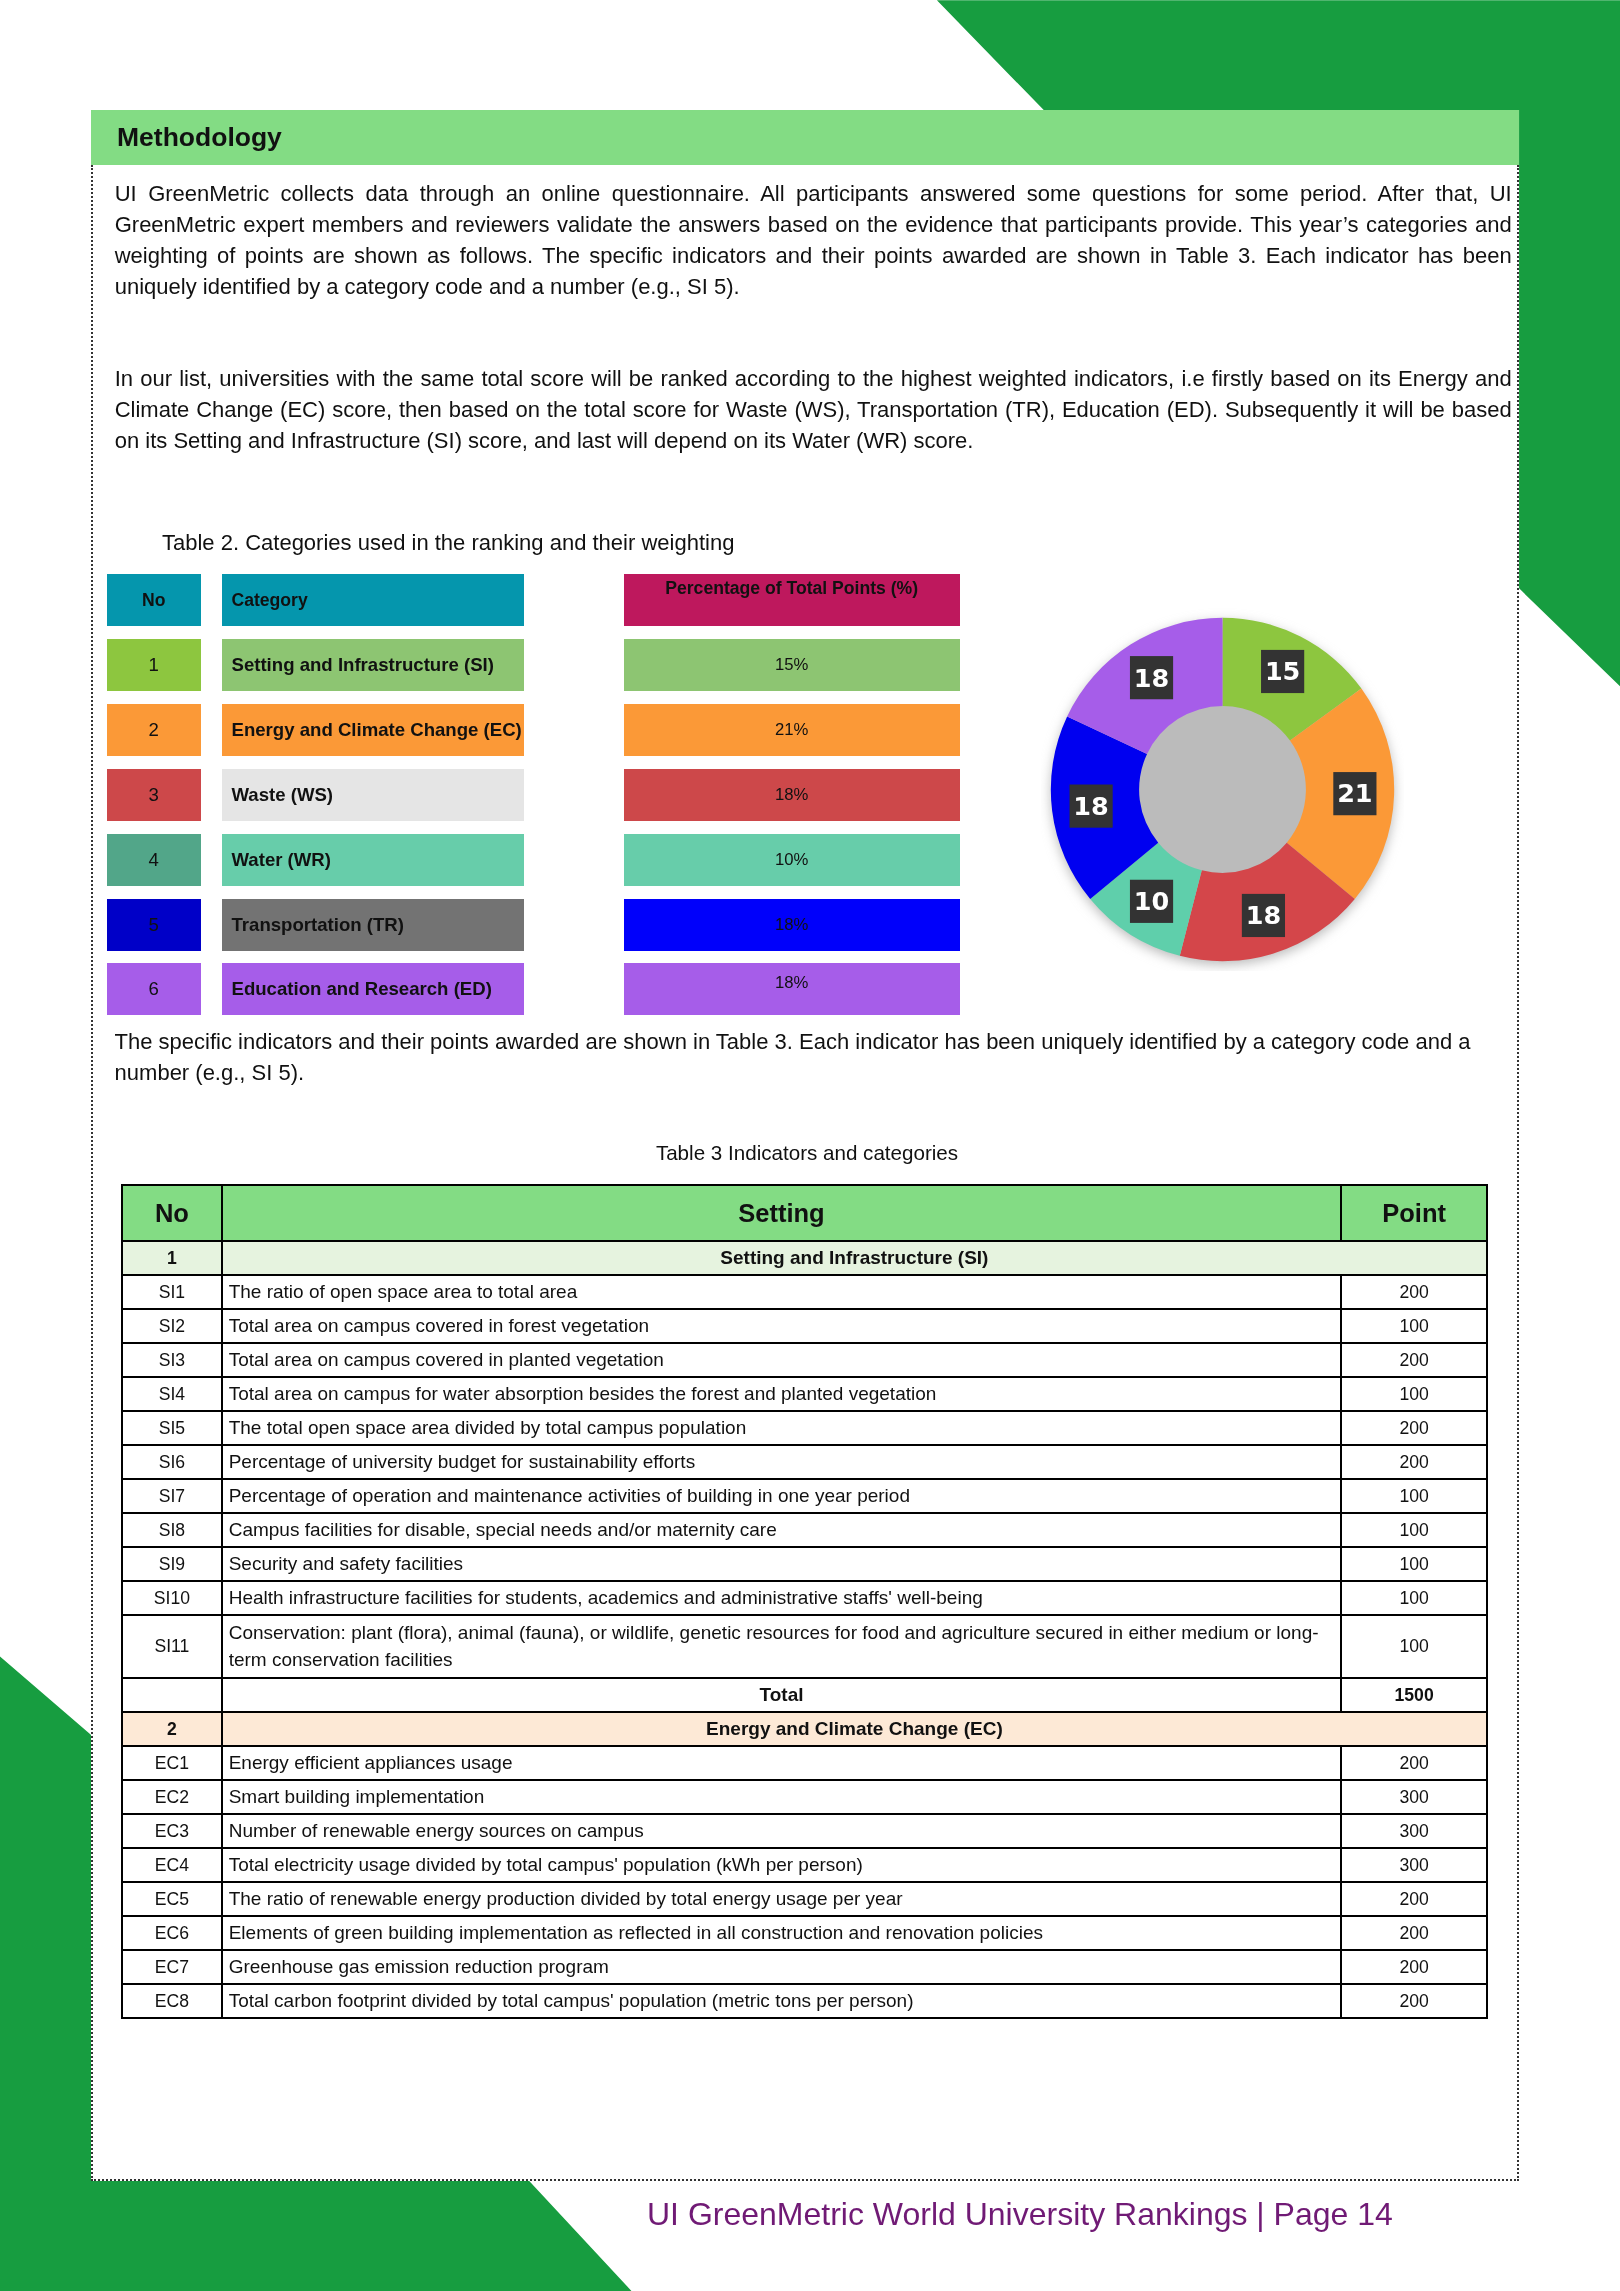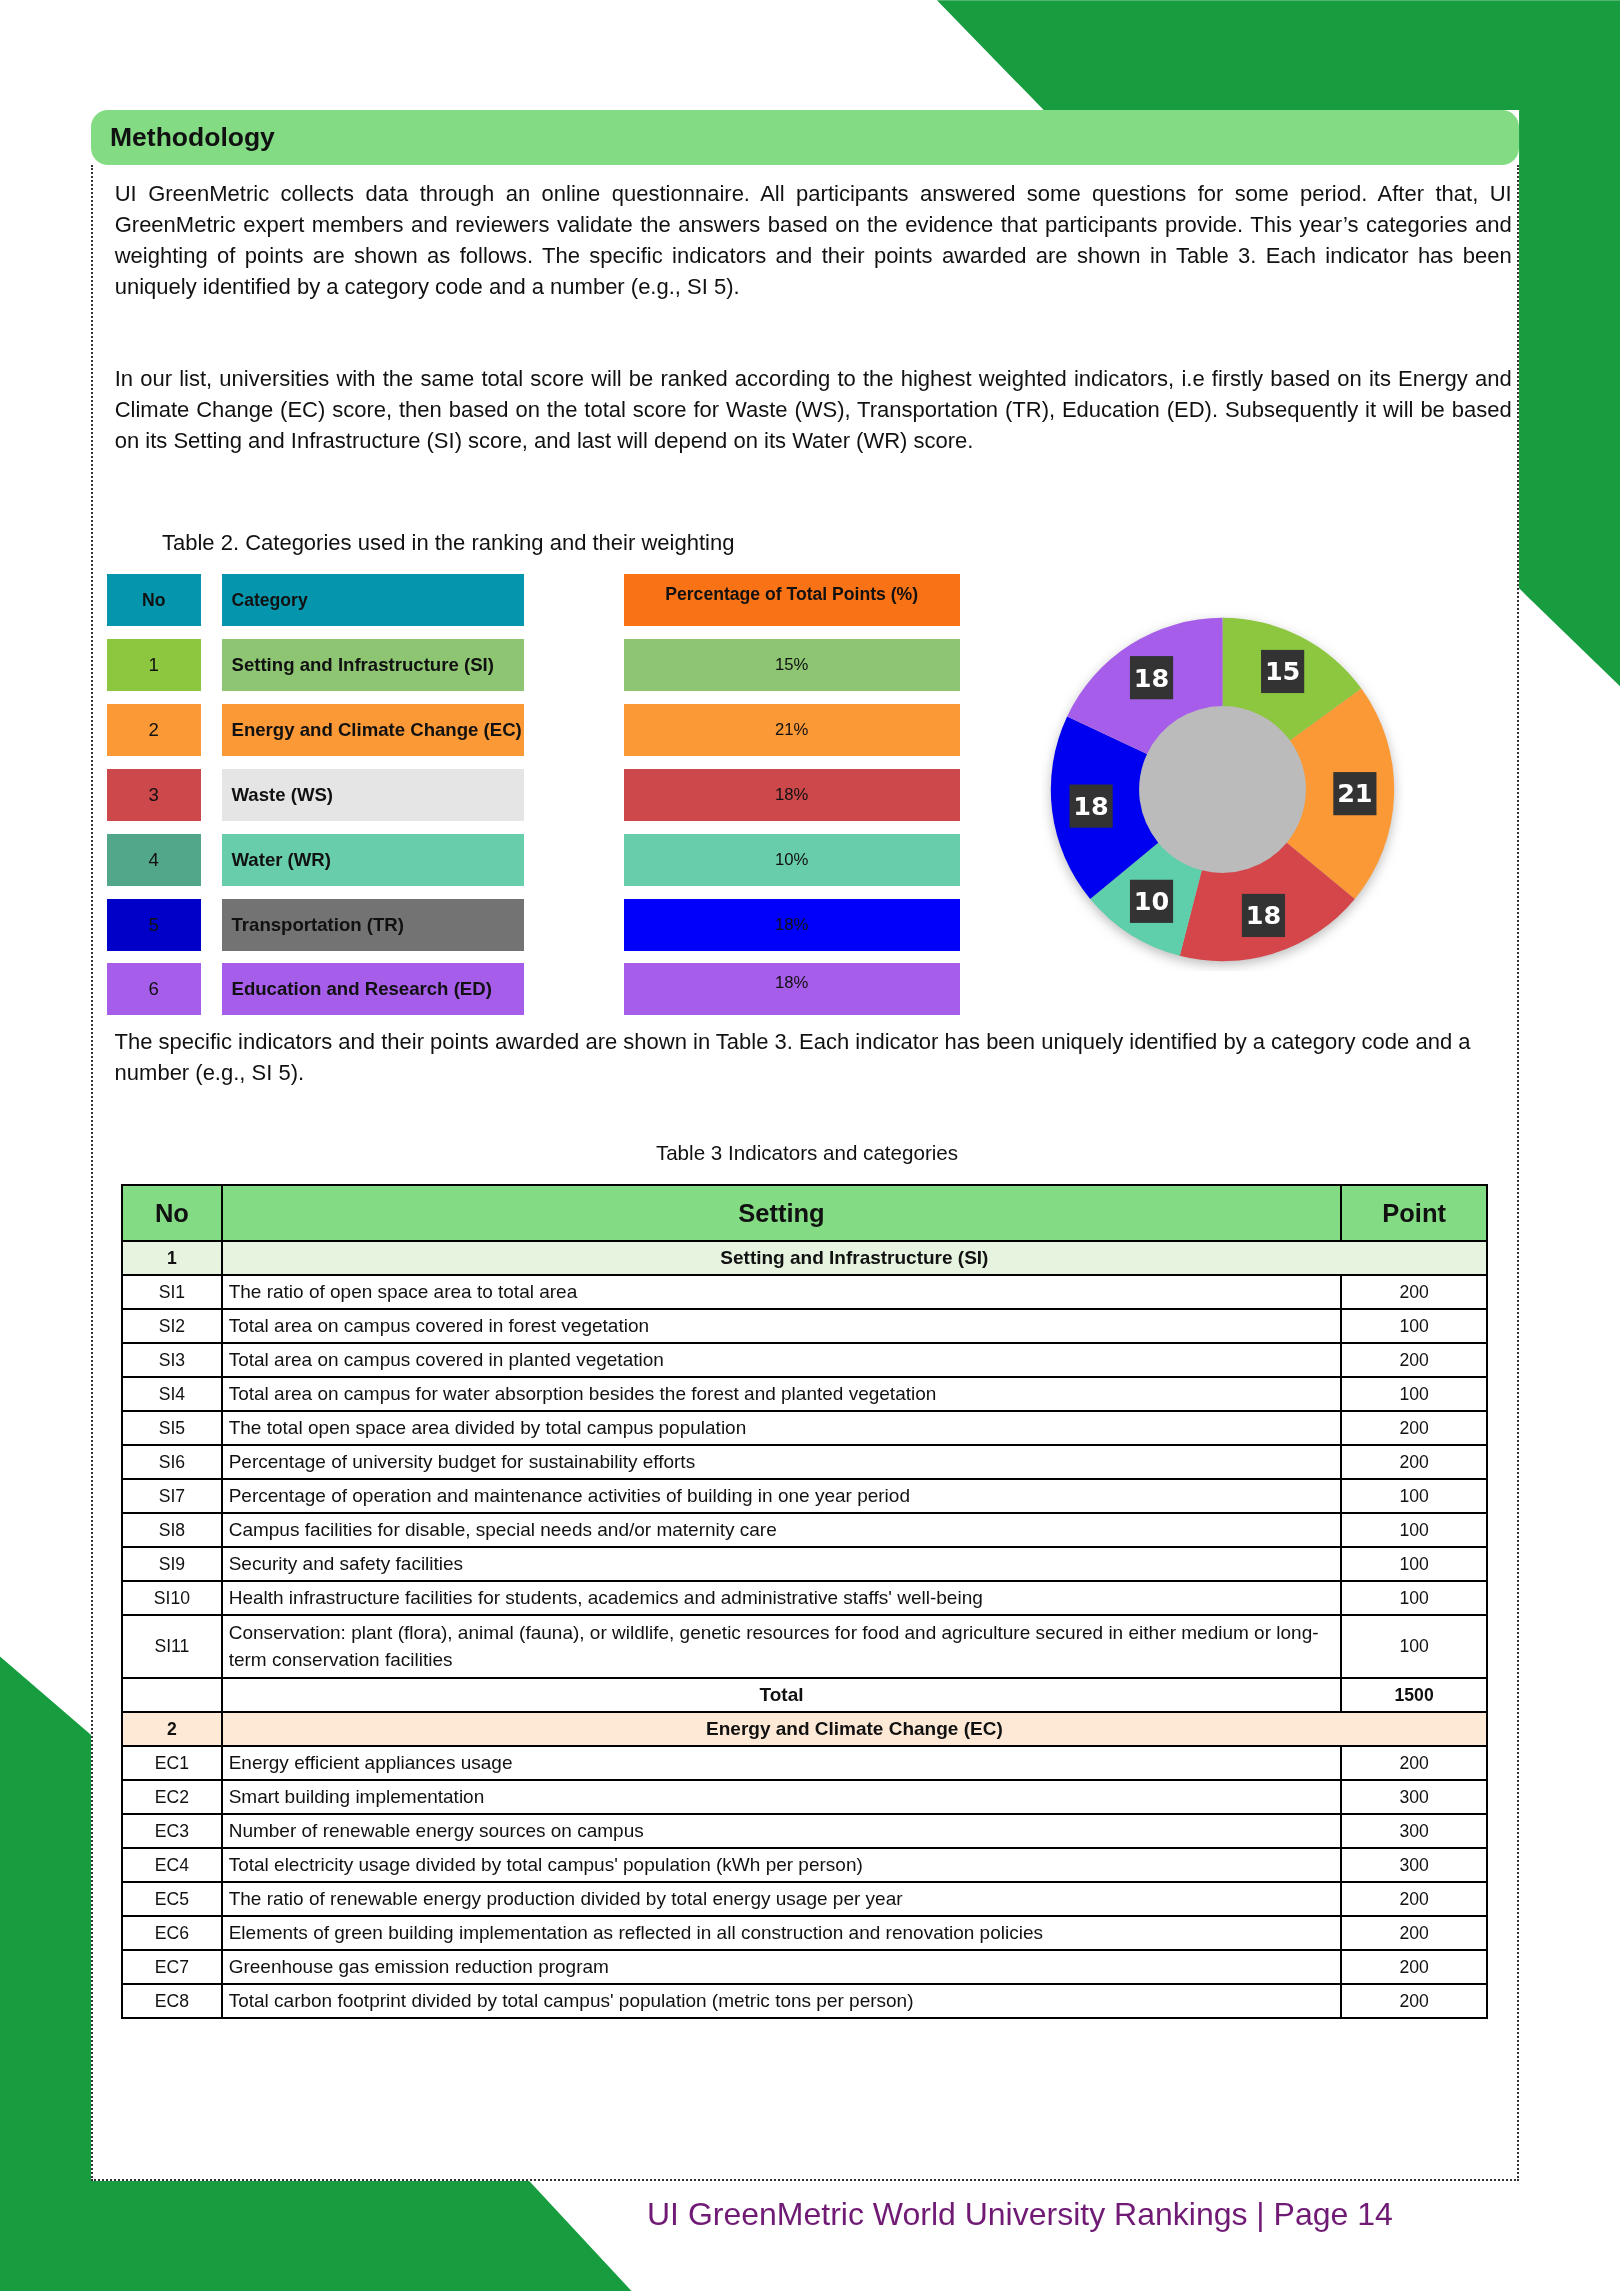--- a/index.html
+++ b/index.html
@@ -1,21 +1,21 @@
 <!DOCTYPE html>
 <html><head>
 <meta charset="utf-8">
 <style>
   html, body { margin:0; padding:0; }
   body { width:1620px; height:2292px; position:relative; background:#ffffff; overflow:hidden;
          font-family:"DejaVu Sans", sans-serif; color:#111; }
   .bg-shape { position:absolute; left:0; top:0; width:1620px; height:2292px; }
   .method-bar { position:absolute; left:91px; top:110px; width:1428px; height:55px; background:#83dc84;
-                box-sizing:border-box; padding-left:19px; display:flex; align-items:center;
-                font-family:"Liberation Sans", sans-serif; font-weight:bold; font-size:26.5px; color:#111;border-radius:17px; }
+                box-sizing:border-box; padding-left:26px; display:flex; align-items:center;
+                font-family:"Liberation Sans", sans-serif; font-weight:bold; font-size:26.5px; color:#111; }
   .content-box { position:absolute; left:91px; top:165px; width:1428px; height:2016px; box-sizing:border-box;
                  border:2px dotted #333; border-top:none; background:#fff; }
   .para { position:absolute; left:13.7px; width:1397px; font-family:"Liberation Sans", sans-serif; font-size:22px;
           line-height:31px; text-align:justify; color:#111; margin:8px; }
   .tbl2-title { position:absolute; left:69px; top:365px; font-family:"Liberation Sans", sans-serif; font-size:22px; }
   .t2 { position:absolute; left:13.7px; top:409px; }
   .t2-row { position:absolute; left:0; height:52px; width:855px; }
   .t2-cell { position:absolute; top:0; height:52px; display:flex; align-items:center; box-sizing:border-box;
              font-family:"Liberation Sans", sans-serif; font-size:18.6px; font-weight:bold; color:#111; }
   .c-no { left:0; width:94px; justify-content:center; font-weight:normal; }
@@ -52,21 +52,21 @@
 <div class="content-box">
   <p class="para" style="top:4.9px">UI GreenMetric collects data through an online questionnaire. All participants answered some questions for some period. After that, UI GreenMetric expert members and reviewers validate the answers based on the evidence that participants provide. This year’s categories and weighting of points are shown as follows. The specific indicators and their points awarded are shown in Table 3. Each indicator has been uniquely identified by a category code and a number (e.g., SI 5).</p>
   <p class="para" style="top:190px">In our list, universities with the same total score will be ranked according to the highest weighted indicators, i.e firstly based on its Energy and Climate Change (EC) score, then based on the total score for Waste (WS), Transportation (TR), Education (ED). Subsequently it will be based on its Setting and Infrastructure (SI) score, and last will depend on its Water (WR) score.</p>
 
   <div class="tbl2-title">Table 2. Categories used in the ranking and their weighting</div>
 
   <div class="t2" id="t2">
     <div class="t2-row hdr" style="top:0">
       <div class="t2-cell c-no" style="background:#0596ad">No</div>
       <div class="t2-cell c-cat" style="background:#0596ad">Category</div>
-      <div class="t2-cell c-pct" style="background:#f97316; align-items:flex-start; padding-top:10px">Percentage of Total Points (%)</div>
+      <div class="t2-cell c-pct" style="background:#be185d; align-items:flex-start; padding-top:4px">Percentage of Total Points (%)</div>
     </div>
     <div class="t2-row" style="top:65px">
       <div class="t2-cell c-no" style="background:#8dc63f">1</div>
       <div class="t2-cell c-cat" style="background:#8dc572">Setting and Infrastructure (SI)</div>
       <div class="t2-cell c-pct" style="background:#8dc572">15%</div>
     </div>
     <div class="t2-row" style="top:130px">
       <div class="t2-cell c-no" style="background:#fb9937">2</div>
       <div class="t2-cell c-cat" style="background:#fb9937">Energy and Climate Change (EC)</div>
       <div class="t2-cell c-pct" style="background:#fb9937">21%</div>

